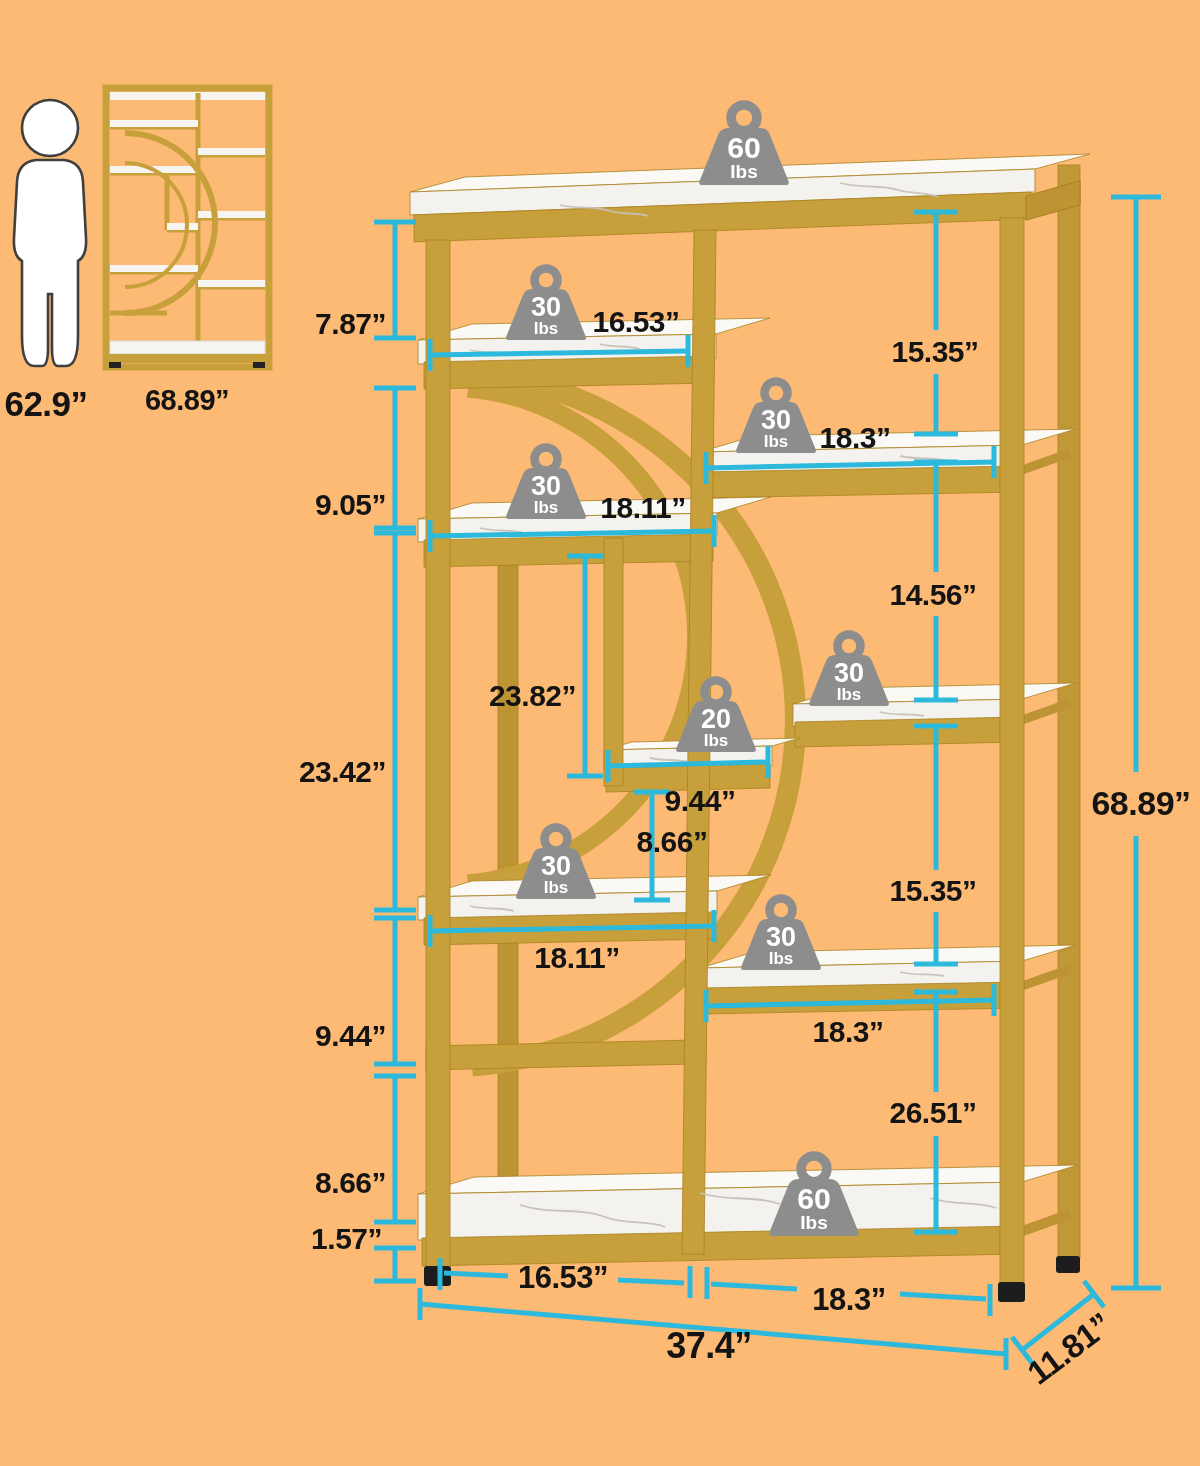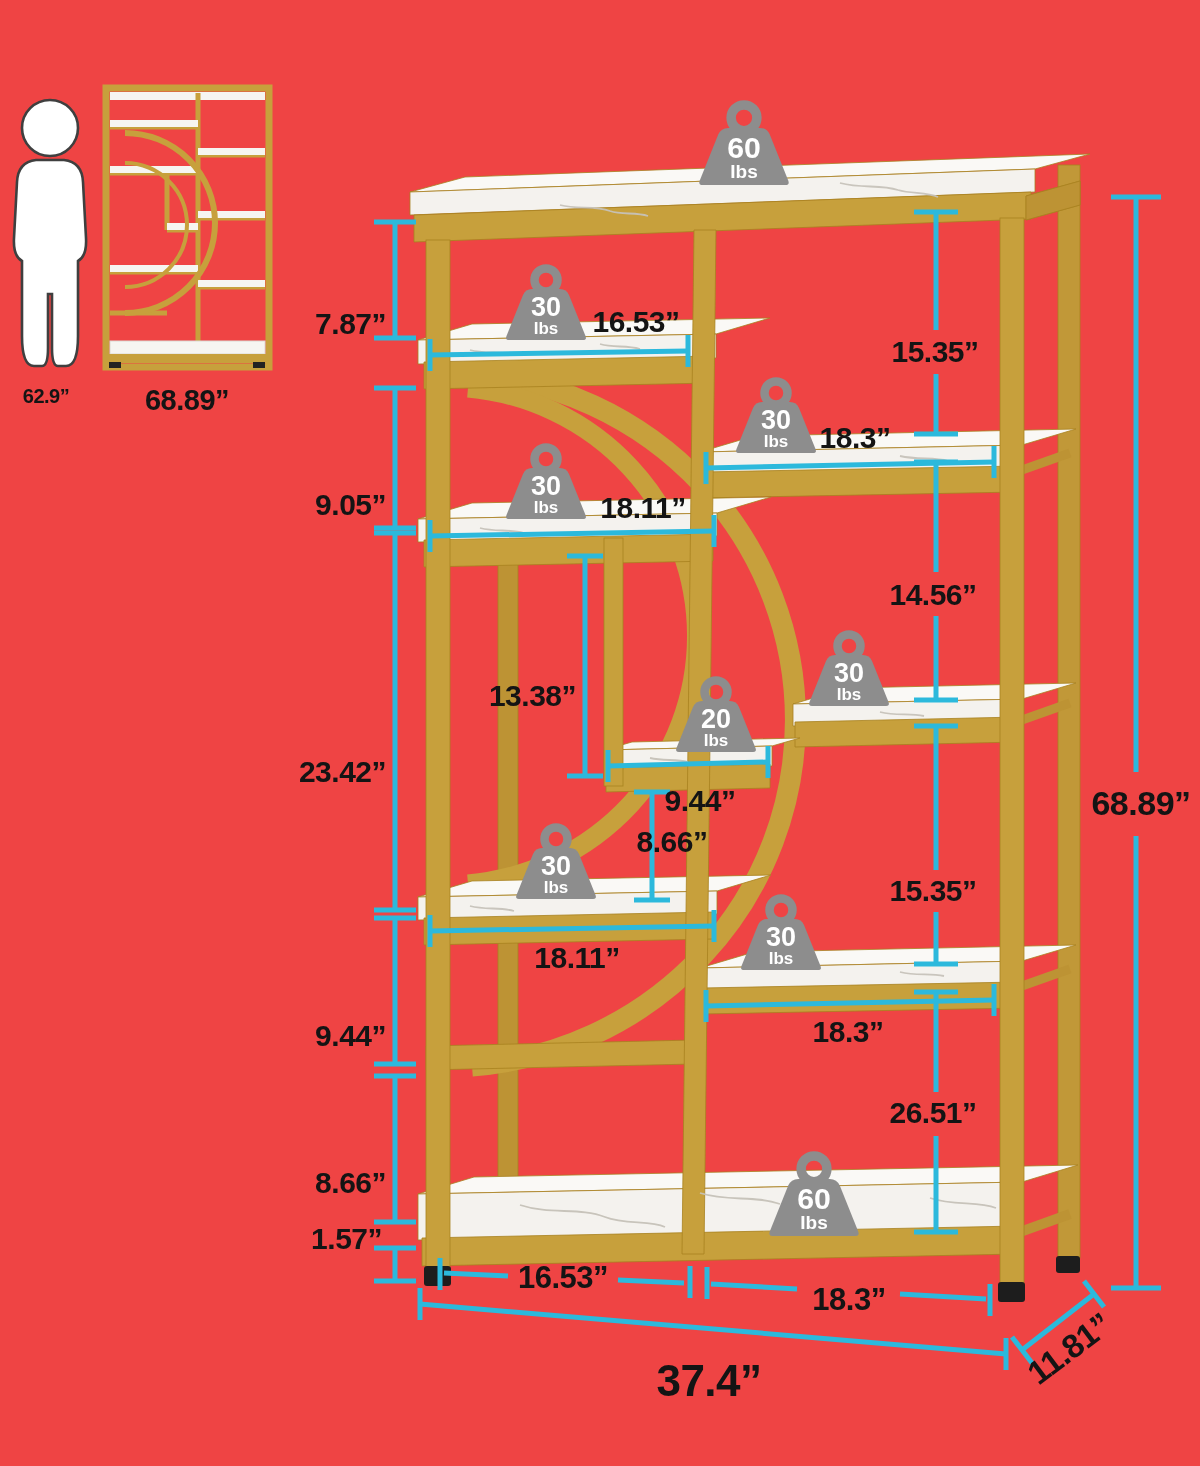--- a/index.html
+++ b/index.html
@@ -1,16 +1,16 @@
 <!DOCTYPE html>
 <html><head>
 <meta charset="utf-8">
 <style>
   html,body{margin:0;padding:0;background:#fff;}
-  #stage{position:relative;width:1200px;height:1466px;background:#ef4444;overflow:hidden;
+  #stage{position:relative;width:1200px;height:1466px;background:#fdba74;overflow:hidden;
          font-family:"Liberation Sans",sans-serif;}
   #scene{position:absolute;left:0;top:0;}
   .lbl{position:absolute;font-weight:700;font-size:30px;color:#141414;white-space:nowrap;
        letter-spacing:-0.5px;line-height:1;}
   .ctr{transform:translateX(-50%);}
   .ralign{text-align:right;margin-top:32px;}
   .wtxt{fill:#ffffff;font-family:"Liberation Sans",sans-serif;font-weight:700;text-anchor:middle;}
   .wval{font-size:27px;}
   .wunit{font-size:17px;}
 </style>
@@ -274,44 +274,44 @@
     <line x1="420" y1="1288" x2="420" y2="1320"></line>
     <line x1="420" y1="1304" x2="1006" y2="1354"></line>
     <line x1="1006" y1="1338" x2="1006" y2="1370"></line>
 
     <line x1="1012" y1="1337" x2="1032" y2="1363"></line>
     <line x1="1022" y1="1350" x2="1094" y2="1294"></line>
     <line x1="1084" y1="1281" x2="1104" y2="1307"></line>
   </g>
 </svg>
 
-<div class="lbl" style="left:46px;top:386px;font-size:20px;"><span class="ctr" style="display:inline-block;">62.9”</span></div>
+<div class="lbl" style="left:46px;top:386px;font-size:35px;"><span class="ctr" style="display:inline-block;">62.9”</span></div>
 <div class="lbl" style="left:187px;top:386px;font-size:29px;"><span class="ctr" style="display:inline-block;">68.89”</span></div>
 
 <div class="lbl ralign" style="right:814px;top:277px;">7.87”</div>
 <div class="lbl ralign" style="right:814px;top:458px;text-align:center;">9.05”</div>
 <div class="lbl ralign" style="right:814px;top:725px;">23.42”</div>
 <div class="lbl ralign" style="right:814px;top:989px;">9.44”</div>
 <div class="lbl ralign" style="right:814px;top:1136px;">8.66”</div>
 <div class="lbl ralign" style="right:818px;top:1192px;">1.57”</div>
 
 <div class="lbl ctr" style="left:935px;top:337px;">15.35”</div>
 <div class="lbl ctr" style="left:933px;top:580px;">14.56”</div>
 <div class="lbl ctr" style="left:933px;top:876px;">15.35”</div>
 <div class="lbl ctr" style="left:933px;top:1098px;">26.51”</div>
 
 <div class="lbl ctr" style="left:1141px;top:786px;font-size:34px;">68.89”</div>
 
 <div class="lbl ctr" style="left:636px;top:307px;">16.53”</div>
 <div class="lbl ctr" style="left:855px;top:423px;">18.3”</div>
 <div class="lbl ctr" style="left:643px;top:493px;">18.11”</div>
-<div class="lbl ralign" style="right:624px;top:649px;">13.38”</div>
+<div class="lbl ralign" style="right:624px;top:649px;">23.82”</div>
 <div class="lbl ctr" style="left:700px;top:786px;">9.44”</div>
 <div class="lbl ctr" style="left:672px;top:827px;">8.66”</div>
 <div class="lbl ctr" style="left:577px;top:943px;">18.11”</div>
 <div class="lbl ctr" style="left:848px;top:1017px;">18.3”</div>
 
 <div class="lbl ctr" style="left:563px;top:1262px;font-size:31px;">16.53”</div>
 <div class="lbl ctr" style="left:849px;top:1284px;font-size:31px;">18.3”</div>
-<div class="lbl ctr" style="left:709px;top:1328px;font-size:44px;margin-top:31px;">37.4”</div>
+<div class="lbl ctr" style="left:709px;top:1328px;font-size:36px;">37.4”</div>
 <div class="lbl" style="left:1022px;top:1332px;font-size:33px;transform:rotate(-37deg);transform-origin:50% 50%;">11.81”</div>
 
 </div>
 
 </body></html>

